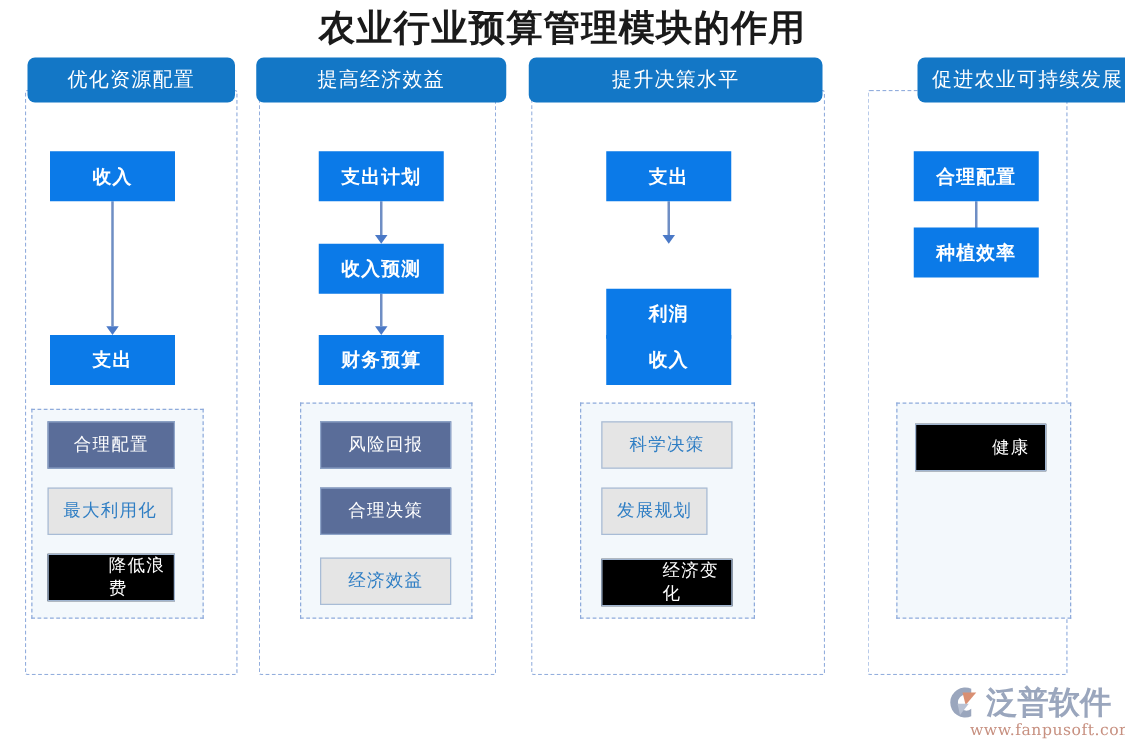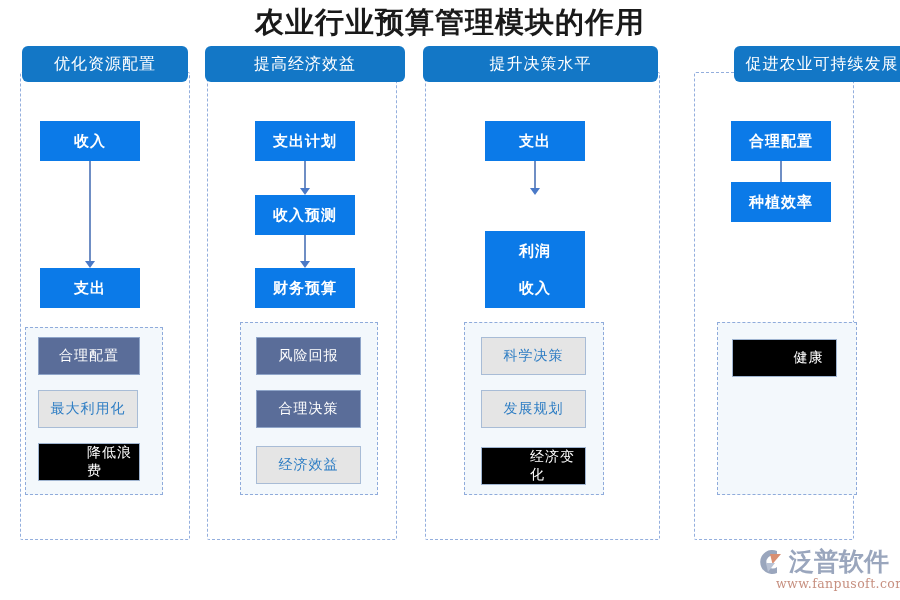--- a/index.html
+++ b/index.html
@@ -217,21 +217,21 @@
   </div>
   <div class="pbox" style="left:485px; width:100px; top:195px;margin-top:36px;">利润</div>
   <div class="arrow" style="left:529px; top:235px; height:33px;">
     <div class="shaft" style="height:26px;"></div>
     <div class="head" style="top:26px;"></div>
   </div>
   <div class="pbox" style="left:485px; width:100px; top:268px;">收入</div>
 
   <div class="inner-panel" style="left:464px; top:322px; width:140px; height:173px;"></div>
   <div class="tag light" style="left:481px; top:337px; width:105px;">科学决策</div>
-  <div class="tag light" style="left:481px; top:390px; width:105px;text-align:center;">发展规划</div>
+  <div class="tag light" style="left:481px; top:390px; width:85px;text-align:center;">发展规划</div>
   <div class="tag black" style="left:481px; top:447px; width:105px;">经济变化</div>
 
   <div class="column" style="left:694px; width:160px;"></div>
   <div class="col-header" style="left:734px; width:176px;">促进农业可持续发展</div>
 
   <div class="pbox" style="left:731px; width:100px; top:121px;">合理配置</div>
   <div class="arrow" style="left:775px; top:161px; height:34px;">
     <div class="shaft" style="height:27px;"></div>
     <div class="head" style="top:27px;"></div>
   </div>

